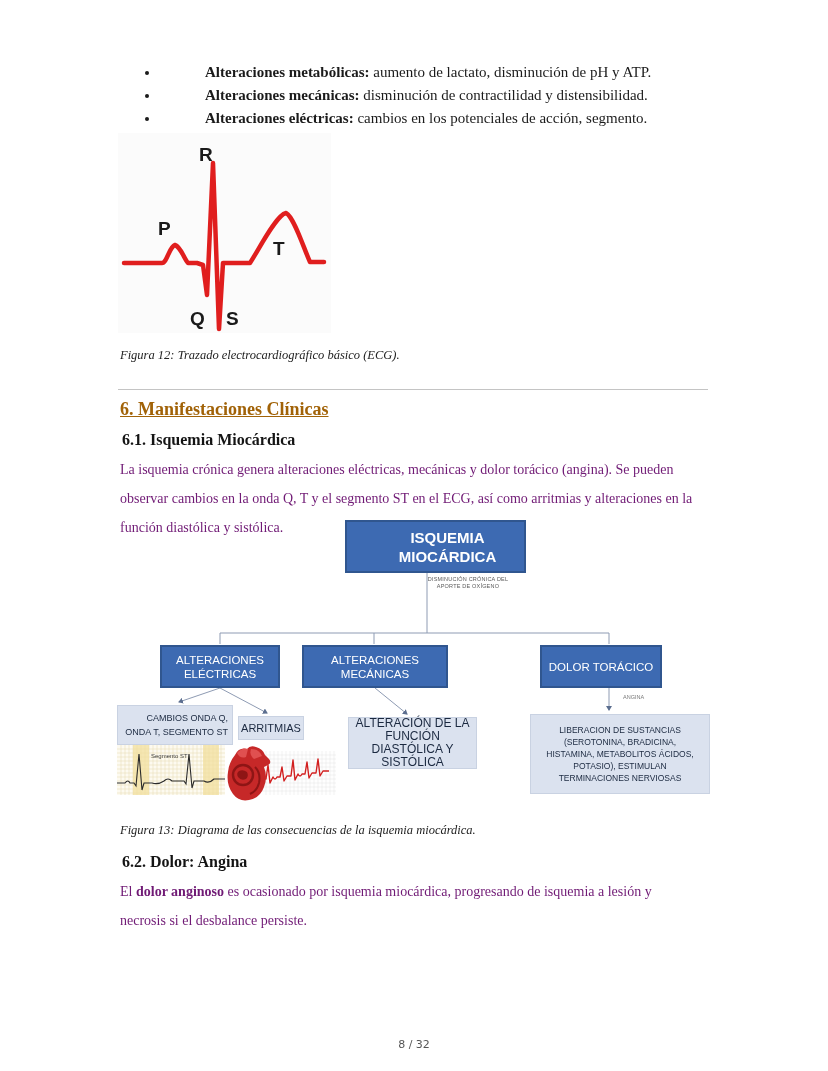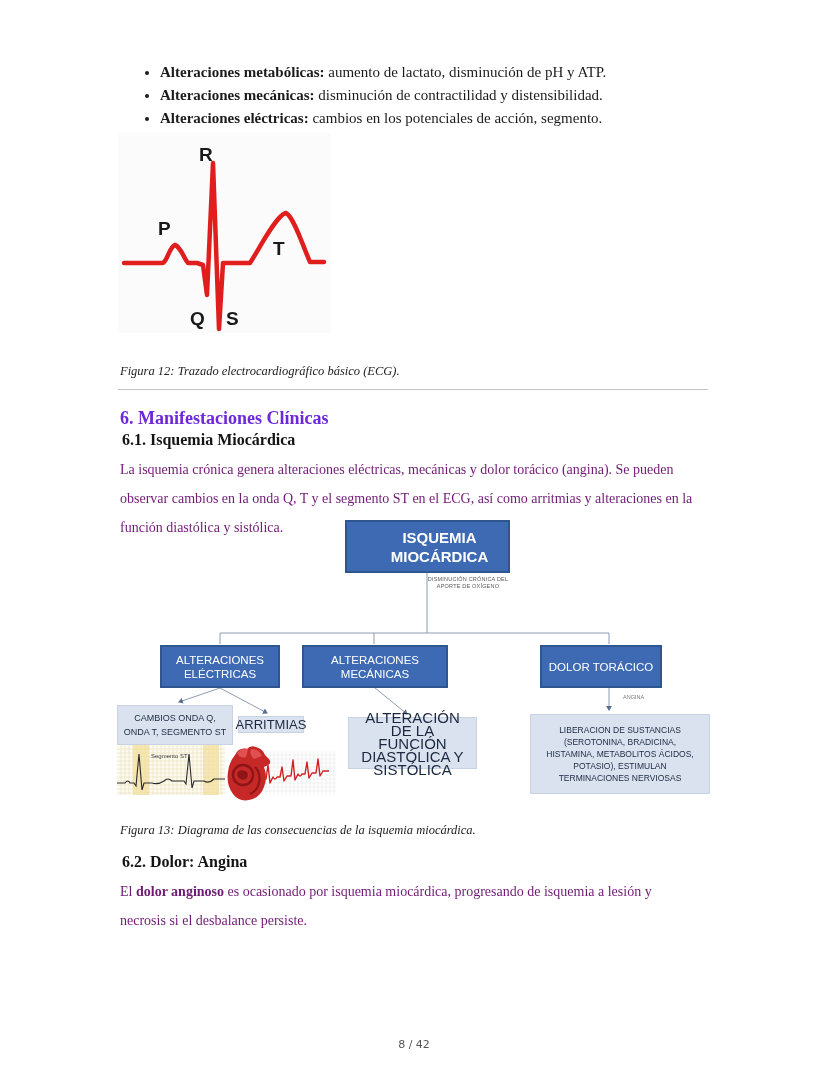--- a/index.html
+++ b/index.html
@@ -6,58 +6,58 @@
   html,body { background:#ffffff; }
   .page {
     position:relative; width:828px; height:1071px; background:#ffffff;
     font-family:"Liberation Serif", serif; color:#1f1f1f; overflow:hidden;
   }
 
   
   .bullets { position:absolute; top:61px; left:120px; width:580px;
     list-style:disc; padding-left:40px; font-size:15px; line-height:23px; color:#1b1b1b; }
   .bullets li { padding:0; }
-  .b-lead { font-weight:700; }
+  .b-lead { font-weight:700;margin-left:45px; }
 
   
   .fig12 { position:absolute; top:133px; left:118px; width:213px; height:200px; background:#fbfbfb; }
   .fig12 svg { display:block; width:100%; height:100%; }
   .ecg-label { font-family:"Liberation Sans", sans-serif; font-weight:700; font-size:19px; fill:#1a1a1a; }
 
   .caption { position:absolute; left:120px; font-style:italic; font-size:12.5px; color:#222; }
-  .cap12 { top:364px; }
+  .cap12 { top:348px; }
   .cap13 { top:823px; }
 
   .rule { position:absolute; top:389px; left:118px; width:590px; height:1px; background:#c4c4c4; }
 
-  .h1 { position:absolute; top:408px; left:120px; font-size:18px; font-weight:700; color:#6d28d9; }
+  .h1 { position:absolute; top:399px; left:120px; font-size:18px; font-weight:700; color:#a16207;text-decoration:underline; }
   .h2 { position:absolute; left:122px; font-size:16px; font-weight:700; color:#141414; }
   .h2-61 { top:431px; }
   .h2-62 { top:853px; }
   .para { position:absolute; left:120px; font-size:14px; line-height:29px; color:#701a75; }
   .para1 { top:455px; width:592px; }
   .para2 { top:877px; width:566px; }
   .para b { font-weight:700; }
 
   
   .diagram { position:absolute; top:518px; left:115px; width:595px; height:282px;
     font-family:"Liberation Sans", sans-serif; }
   .connectors { position:absolute; inset:0; width:595px; height:282px; }
   .node { position:absolute; background:#3d6ab2; border:2px solid #30568f; color:#ffffff;
     display:flex; align-items:center; justify-content:center; text-align:center; line-height:14px; }
-  .root { left:230px; top:2px; width:165px; height:53px; font-size:15px; font-weight:700; line-height:19px;padding-left:24px; }
+  .root { left:230px; top:2px; width:181px; height:53px; font-size:15px; font-weight:700; line-height:19px;padding-left:24px; }
   .b1 { left:45px;  top:127px; width:120px; height:43px; font-size:11.5px; }
   .b2 { left:187px; top:127px; width:146px; height:43px; font-size:11.5px; }
   .b3 { left:425px; top:127px; width:122px; height:43px; font-size:11.5px; }
   .leaf { position:absolute; background:#dbe2ef; border:1px solid #c9d2e2; color:#1b2940;
     display:flex; align-items:center; justify-content:center; text-align:center; }
   .l1 { left:2px;   top:187px; width:116px; height:40px; font-size:9px;  line-height:14px;
-        justify-content:flex-start; text-align:center; padding:2px 4px; }
-  .l2 { left:123px; top:198px; width:66px;  height:17px; font-size:13px; }
-  .l3 { left:233px; top:199px; width:129px; height:52px; font-size:15px; line-height:13px; padding:10px 6px; }
+        justify-content:flex-start; text-align:right; padding:2px 4px; }
+  .l2 { left:123px; top:198px; width:66px;  height:24px; font-size:11px; }
+  .l3 { left:233px; top:199px; width:129px; height:52px; font-size:12px; line-height:13px; padding:10px 6px; }
   .l4 { left:415px; top:196px; width:180px; height:80px; font-size:8.5px; line-height:12px; padding:18px 8px; }
   .root-note { position:absolute; left:310px; top:58px; width:86px; text-align:center;
     font-size:5.5px; line-height:7px; color:#5a5a5a; letter-spacing:.2px; }
   .angina-note { position:absolute; left:508px; top:176px; font-size:5.5px; color:#7a7a7a; }
   .strip1 { position:absolute; left:2px;   top:227px; width:108px; height:50px; }
   .strip2 { position:absolute; left:147px; top:233px; width:74px;  height:44px; }
   .heart  { position:absolute; left:106px; top:227px; width:52px;  height:56px; }
   .strip1 svg, .strip2 svg, .heart svg { display:block; width:100%; height:100%; }
   .strip-label { font-family:"Liberation Sans", sans-serif; font-size:6px; fill:#3c3c3c; }
 
@@ -161,14 +161,14 @@
         <path d="M18,26 q4,-2 8,1 q2,4 -1,7 q-5,2 -8,-2 q-2,-4 1,-6 Z" fill="#8e1515"></path>
         <path d="M34,22 q6,6 4,16 q-2,8 -9,11" fill="none" stroke="#8e1515" stroke-width="2"></path>
       </svg>
     </div>
   </div>
 
   <div class="caption cap13">Figura 13: Diagrama de las consecuencias de la isquemia miocárdica.</div>
   <div class="h2 h2-62">6.2. Dolor: Angina</div>
   <div class="para para2"><span>El </span><b>dolor anginoso</b><span> es ocasionado por isquemia miocárdica, progresando de isquemia a lesión y necrosis si el desbalance persiste.</span></div>
 
-  <div class="footer">8 / 42</div>
+  <div class="footer">8 / 32</div>
 </div>
 
 </body></html>

